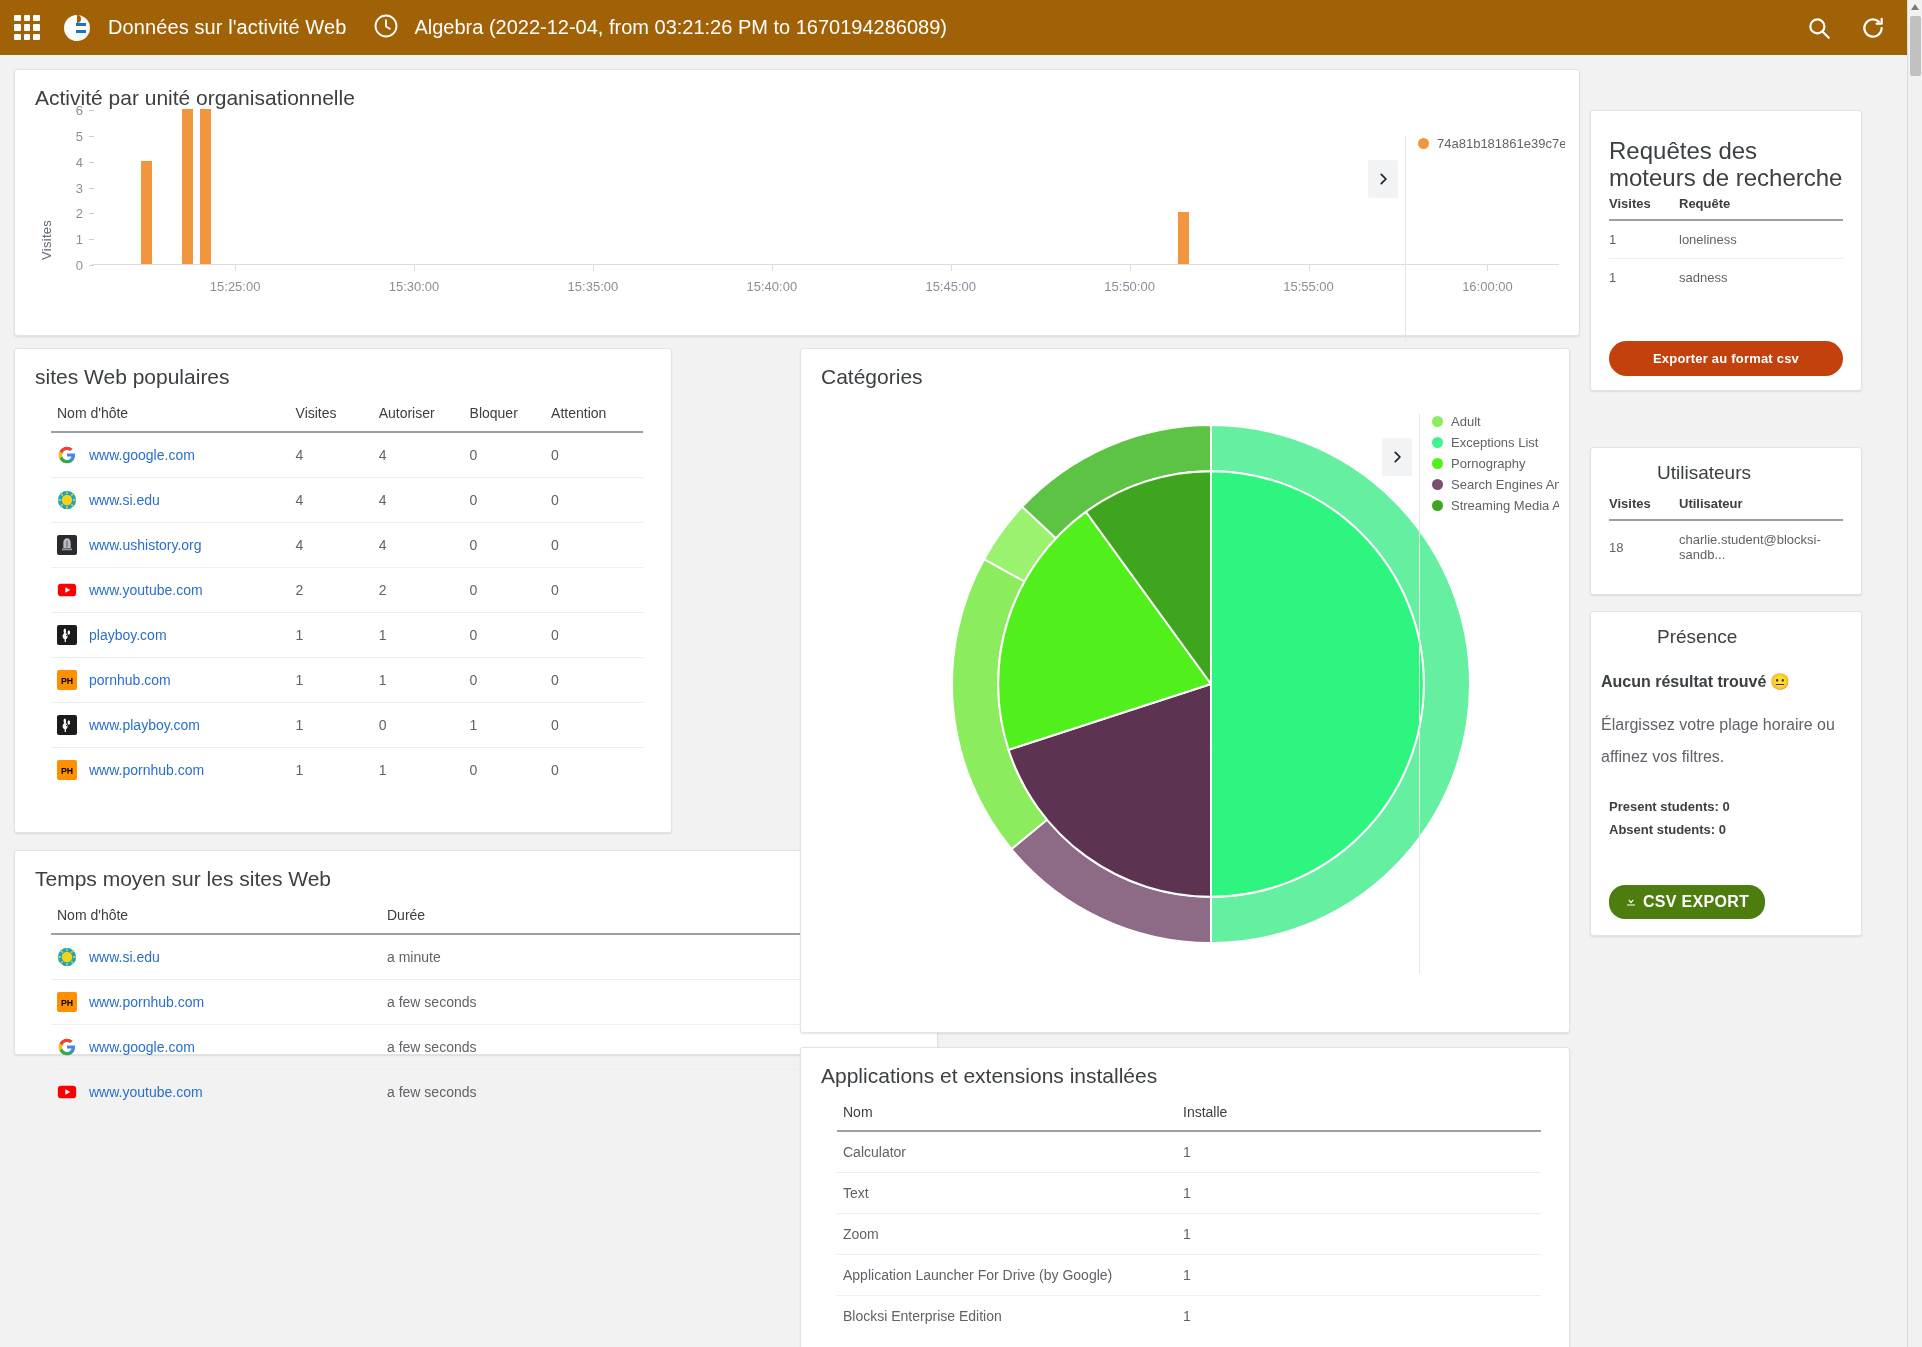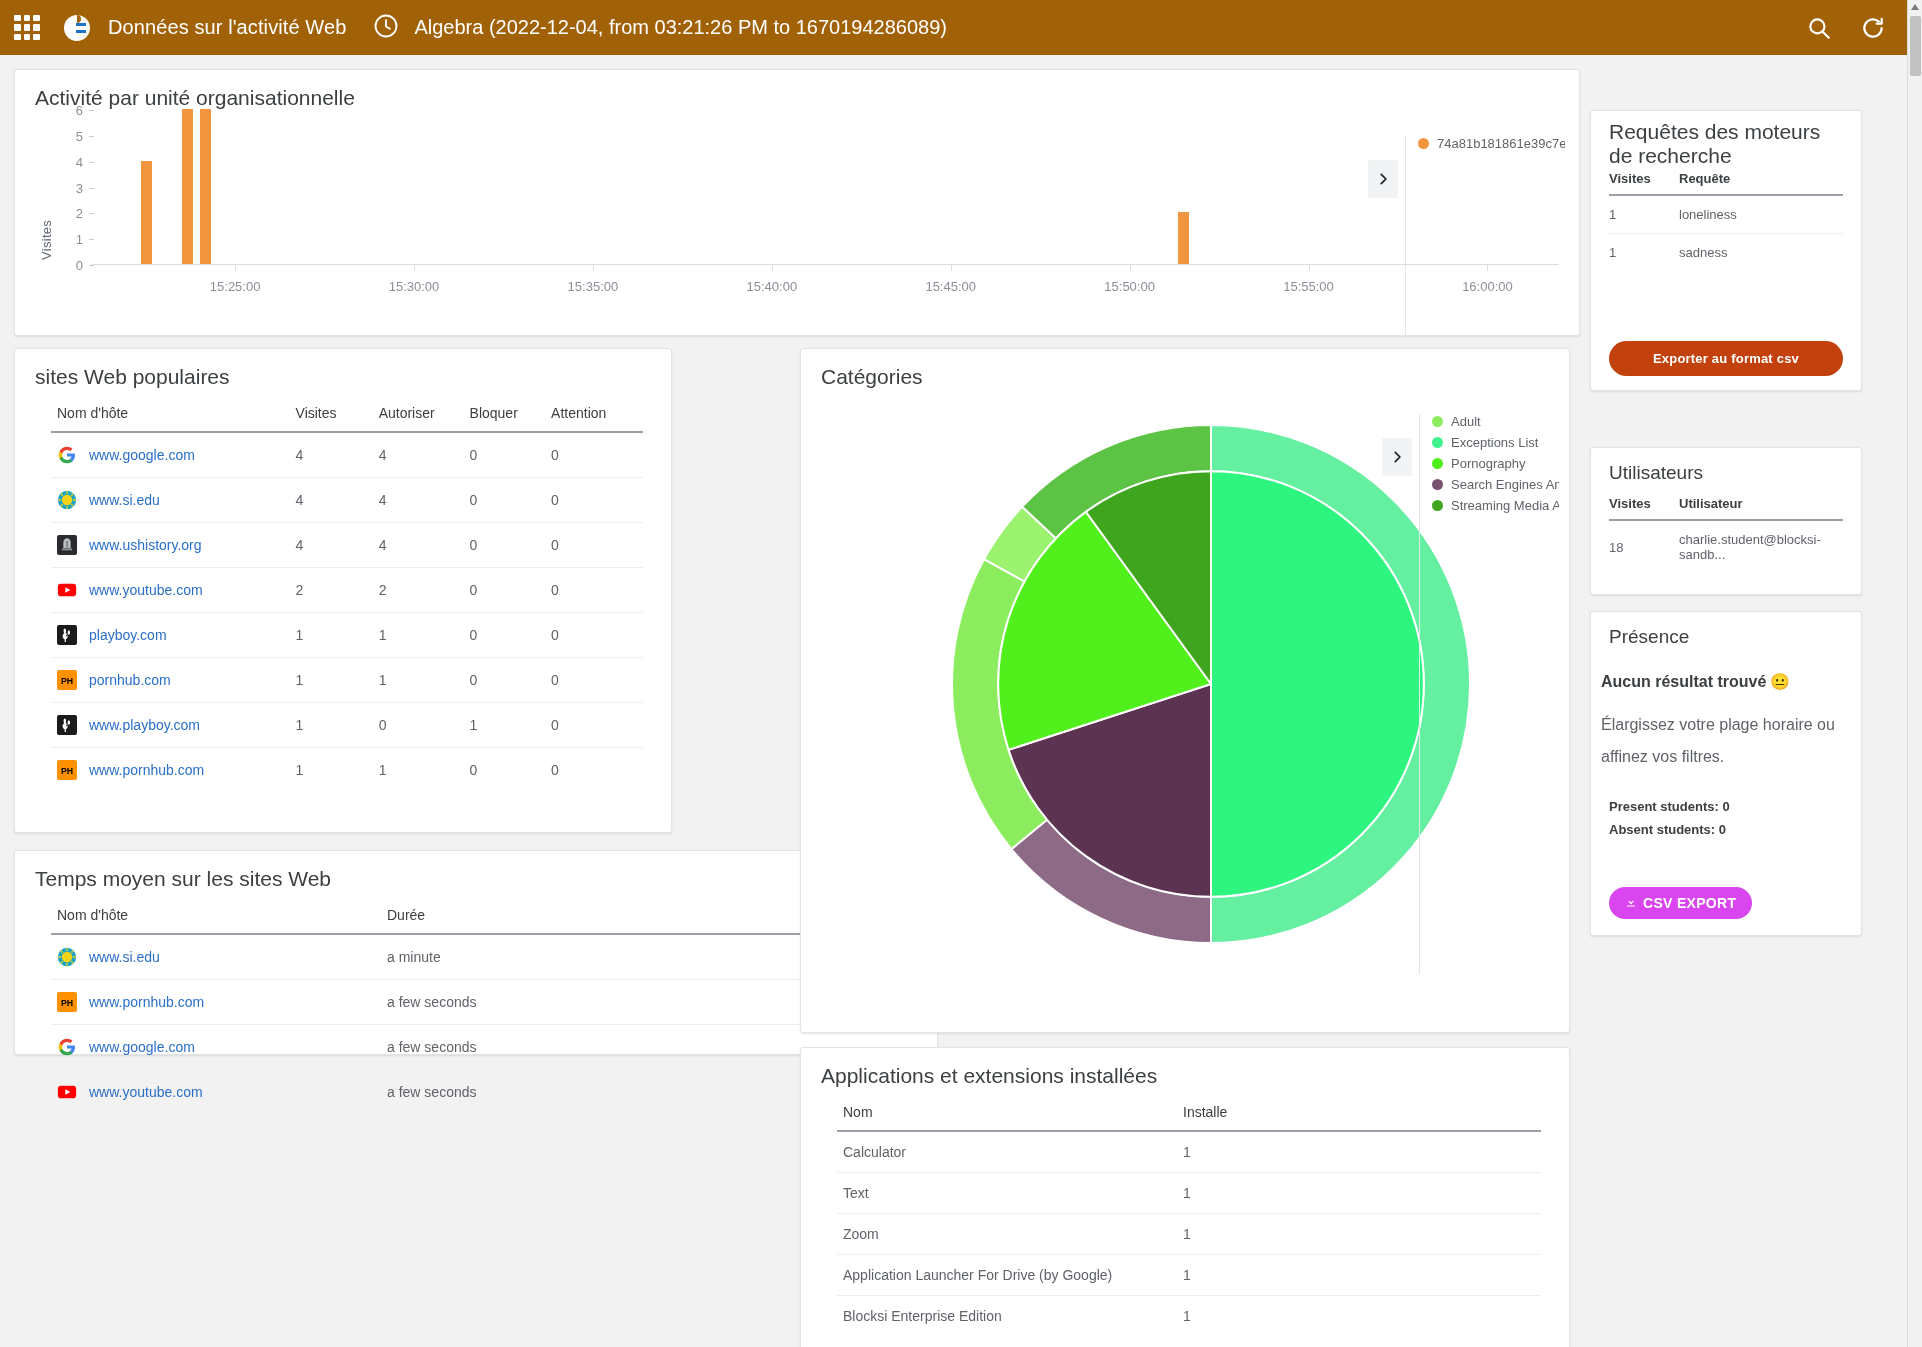--- a/index.html
+++ b/index.html
@@ -106,34 +106,34 @@
   
   #queries-card { left:1590px; top:55px; width:272px; height:281px; }
   #users-card { left:1590px; top:392px; width:272px; height:148px; }
   #presence-card { left:1590px; top:556px; width:272px; height:325px; }
   .mini-tbl { padding:0 18px; }
   .mini-tbl th { font-size:13px; font-weight:700; color:#3c4043; padding:4px 0 8px 0;
                  border-bottom:2px solid #9aa0a6; text-align:left; }
   .mini-tbl td { font-size:13px; color:#5f6368; padding:11px 0; border-bottom:1px solid #eceff1; }
   .mini-tbl td:first-child, .mini-tbl th:first-child { width:70px; }
   .mini-tbl tr:last-child td { border-bottom:none; }
-  .queries-title { font-size:21px; color:#3c4043; padding:9px 18px 0 18px; line-height:1.12; }
-  .panel-title { font-size:19px; color:#3c4043; padding:14px 18px 8px 18px; }
+  .queries-title { font-size:24px; color:#3c4043; padding:27px 18px 0 18px; line-height:1.12; }
+  .panel-title { font-size:19px; color:#3c4043; padding:14px 18px 8px 18px;margin-left:48px; }
 
   .btn-blue {
     display:block; background:#c2410c; color:#fff; border:none;
     border-radius:18px; font-size:13px; font-weight:700;
     font-family:"Liberation Sans", sans-serif;
     padding:10px 0; width:calc(100% - 36px); margin:0 18px; cursor:pointer;
     text-align:center; letter-spacing:.2px;
   }
   .btn-csv {
     display:inline-flex; align-items:center; gap:6px;
-    background:#d946ef; color:#fff; border:none; border-radius:16px;
-    font-size:14px; font-weight:700; padding:8px 16px; margin-left:18px; cursor:pointer;
+    background:#4d7c0f; color:#fff; border:none; border-radius:16px;
+    font-size:16px; font-weight:700; padding:8px 16px; margin-left:18px; cursor:pointer;
     font-family:"Liberation Sans", sans-serif; letter-spacing:.3px;
   }
   .presence-body { padding:16px 22px 0 10px; }
   .presence-head { font-size:16px; font-weight:700; color:#3c4043; margin-bottom:18px; }
   .presence-sub { font-size:16px; color:#5f6368; line-height:2.0; }
   .presence-stat { font-size:13px; color:#3c4043; font-weight:700; padding:0 18px; margin-top:8px; }
 
   
   .scrollbar { position:absolute; right:0; top:0; width:15px; height:1347px;
                background:#f1f1f1; border-left:1px solid #dadada; }

